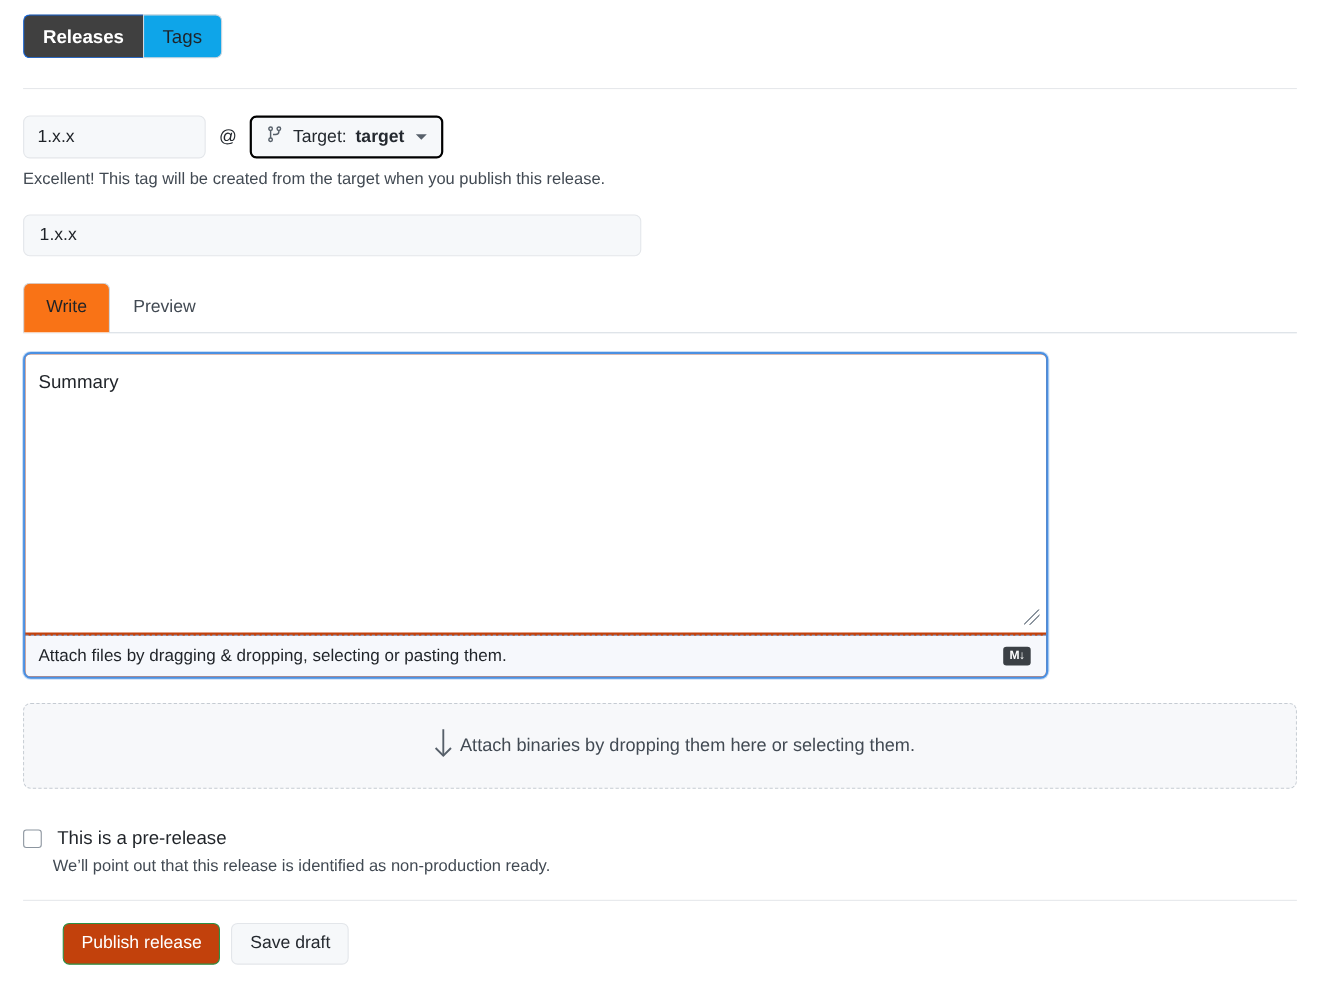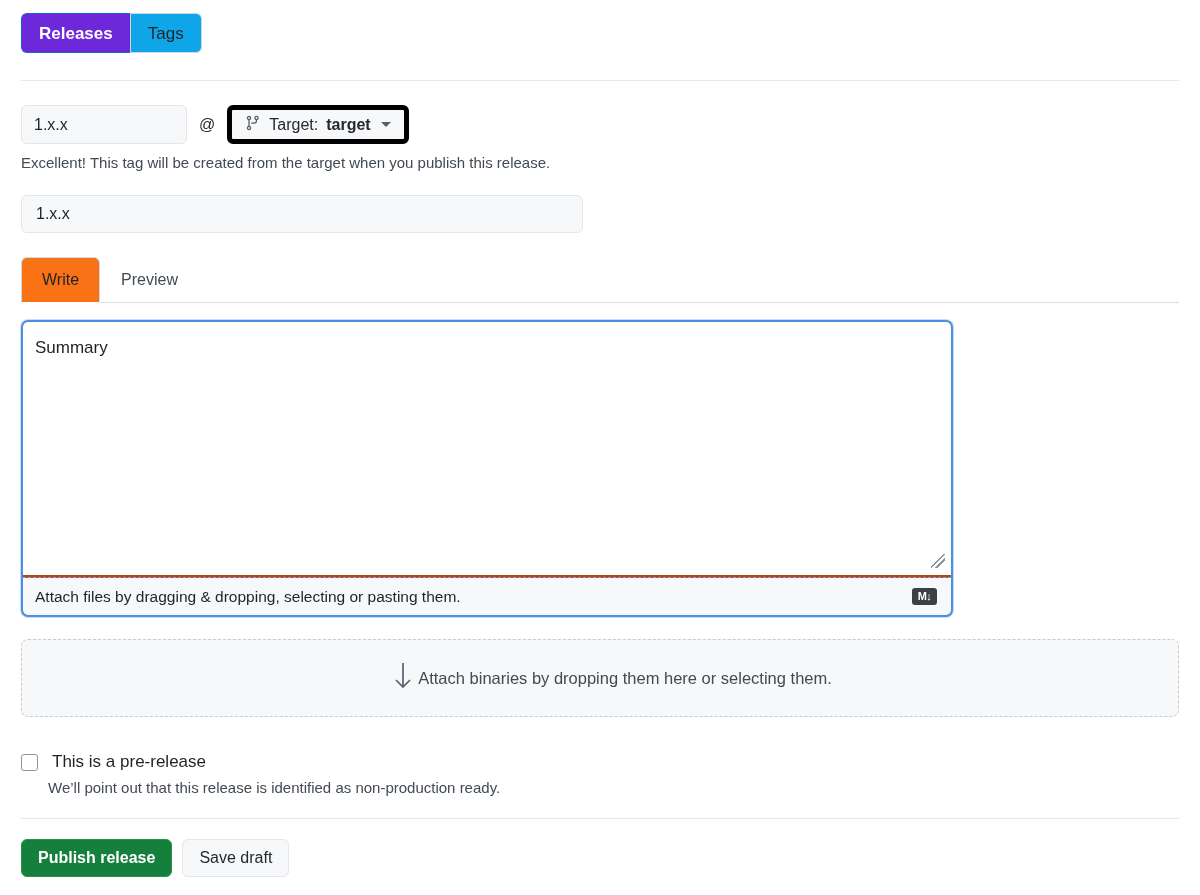--- a/index.html
+++ b/index.html
@@ -20,21 +20,21 @@
     height: 40px; padding: 0 17px;
     font-size: 17px; line-height: 1;
     border: 1px solid #d0d7de;
     background: #0ea5e9; color: #1f2328;
     cursor: pointer; user-select: none;
     white-space: nowrap;
   }
   .seg.first { border-radius: 6px 0 0 6px; border-right: none; }
   .seg.last  { border-radius: 0 6px 6px 0; }
   .seg.active {
-    background: #6d28d9; color: #ffffff;
+    background: #404040; color: #ffffff;
     border-color: #1565d8; font-weight: bold;
   }
   .top-divider {
     position: absolute; left: 21px; top: 80px;
     width: 1158px; height: 1px; background: #e6e8eb;
   }
 
   
   .tag-row { position: absolute; left: 21px; top: 105px; display: flex; align-items: center; }
   .tag-input {
@@ -42,21 +42,21 @@
     border: 1px solid #e3e6ea; border-radius: 6px;
     background: #f6f8fa; color: #1f2328;
     font-size: 16px; font-family: inherit;
     padding: 0 12px;
     outline: none;
   }
   .at-sign { margin: 0 12px; font-size: 16px; color: #24292f; }
   .target-btn {
     display: flex; align-items: center; gap: 8px;
     height: 39px; padding: 0 13px;
-    border: 5px solid #000000; border-radius: 6px;
+    border: 2px solid #000000; border-radius: 6px;
     background: #f6f8fa; color: #24292f;
     font-size: 16px; font-family: inherit;
     cursor: pointer; white-space: nowrap;
   }
   .target-btn .lbl-strong { font-weight: bold; }
   .caret {
     width: 0; height: 0; margin-left: 2px;
     border-left: 5px solid transparent;
     border-right: 5px solid transparent;
     border-top: 5px solid #57606a;
@@ -174,22 +174,22 @@
     width: 1158px; height: 1px; background: #e6e8eb;
   }
   .btn-row { position: absolute; left: 21px; top: 839px; display: flex; gap: 10px; }
   .btn {
     height: 38px; padding: 0 16px;
     display: flex; align-items: center; justify-content: center;
     border-radius: 6px; font-size: 16px; font-family: inherit;
     cursor: pointer; white-space: nowrap;
   }
   .btn-primary {
-    background: #15803d; color: #ffffff;
-    border: 1px solid #2a9147; font-weight: bold;
+    background: #c2410c; color: #ffffff;
+    border: 1px solid #2a9147; font-weight: normal; margin-left: 36px;
   }
   .btn-default {
     background: #f6f8fa; color: #24292f;
     border: 1px solid #e3e6ea;
   }
 </style>
 </head>
 <body>
 
 <div class="page">

